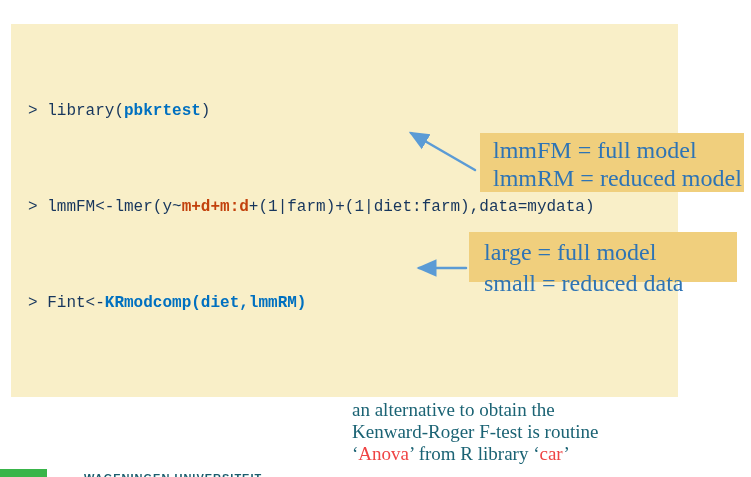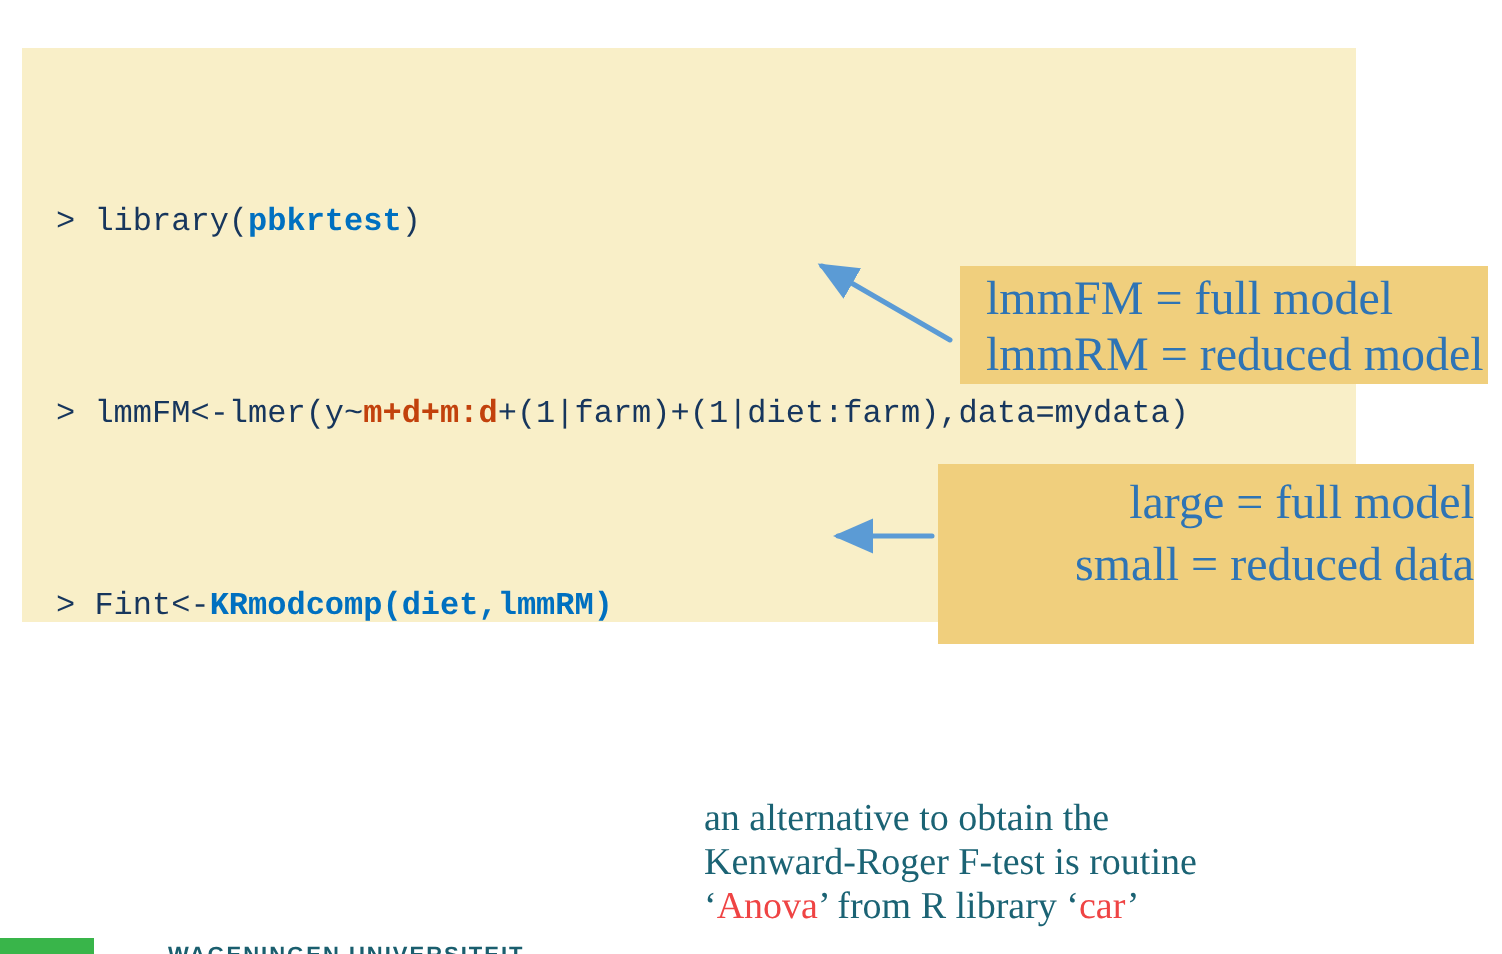--- a/index.html
+++ b/index.html
@@ -1,35 +1,35 @@
 <!DOCTYPE html>
 <html><head>
 <meta charset="utf-8">
 <style>
   html,body{margin:0;padding:0;background:#ffffff;}
   #slide{position:relative;width:751px;height:477px;background:#ffffff;overflow:hidden;
          font-family:"Liberation Sans",sans-serif;}
 
   
-  .console-box{position:absolute;left:11px;top:24px;width:667px;height:287px;
+  .console-box{position:absolute;left:11px;top:24px;width:667px;height:373px;
     background:#F9EFC8;box-sizing:border-box;padding:7px 0 0 17px;
     font-family:"Liberation Mono","DejaVu Sans Mono",monospace;
     font-size:16px;line-height:32px;white-space:pre;}
   .cl{height:32px;}
   .navy{color:#17365D;}
   .kw{color:#0070C0;font-weight:bold;}
   .red{color:#c2410c;font-weight:bold;}
 
   
   .callout{position:absolute;background:#F0CF7D;color:#2E74B5;
     font-family:"Liberation Serif",serif;box-sizing:border-box;}
   .callout1{left:480px;top:133px;width:264px;height:59px;
     font-size:24px;line-height:28px;padding:3px 0 0 13px;}
-  .callout2{left:469px;top:232px;width:268px;height:90px;
-    font-size:24px;line-height:31px;padding:5px 0 0 15px;text-align:right;}
+  .callout2{left:469px;top:232px;width:268px;height:50px;
+    font-size:24px;line-height:31px;padding:5px 0 0 15px;}
 
   
   .overlay{position:absolute;left:0;top:0;pointer-events:none;}
   .arrow{stroke:#5B9BD5;stroke-width:2.5;stroke-linecap:round;fill:none;}
 
   
   .note{position:absolute;left:352px;top:399px;width:360px;
     font-family:"Liberation Serif",serif;font-size:19px;line-height:22px;
     color:#1B6374;}
   .note .hl{color:#ef4444;}

